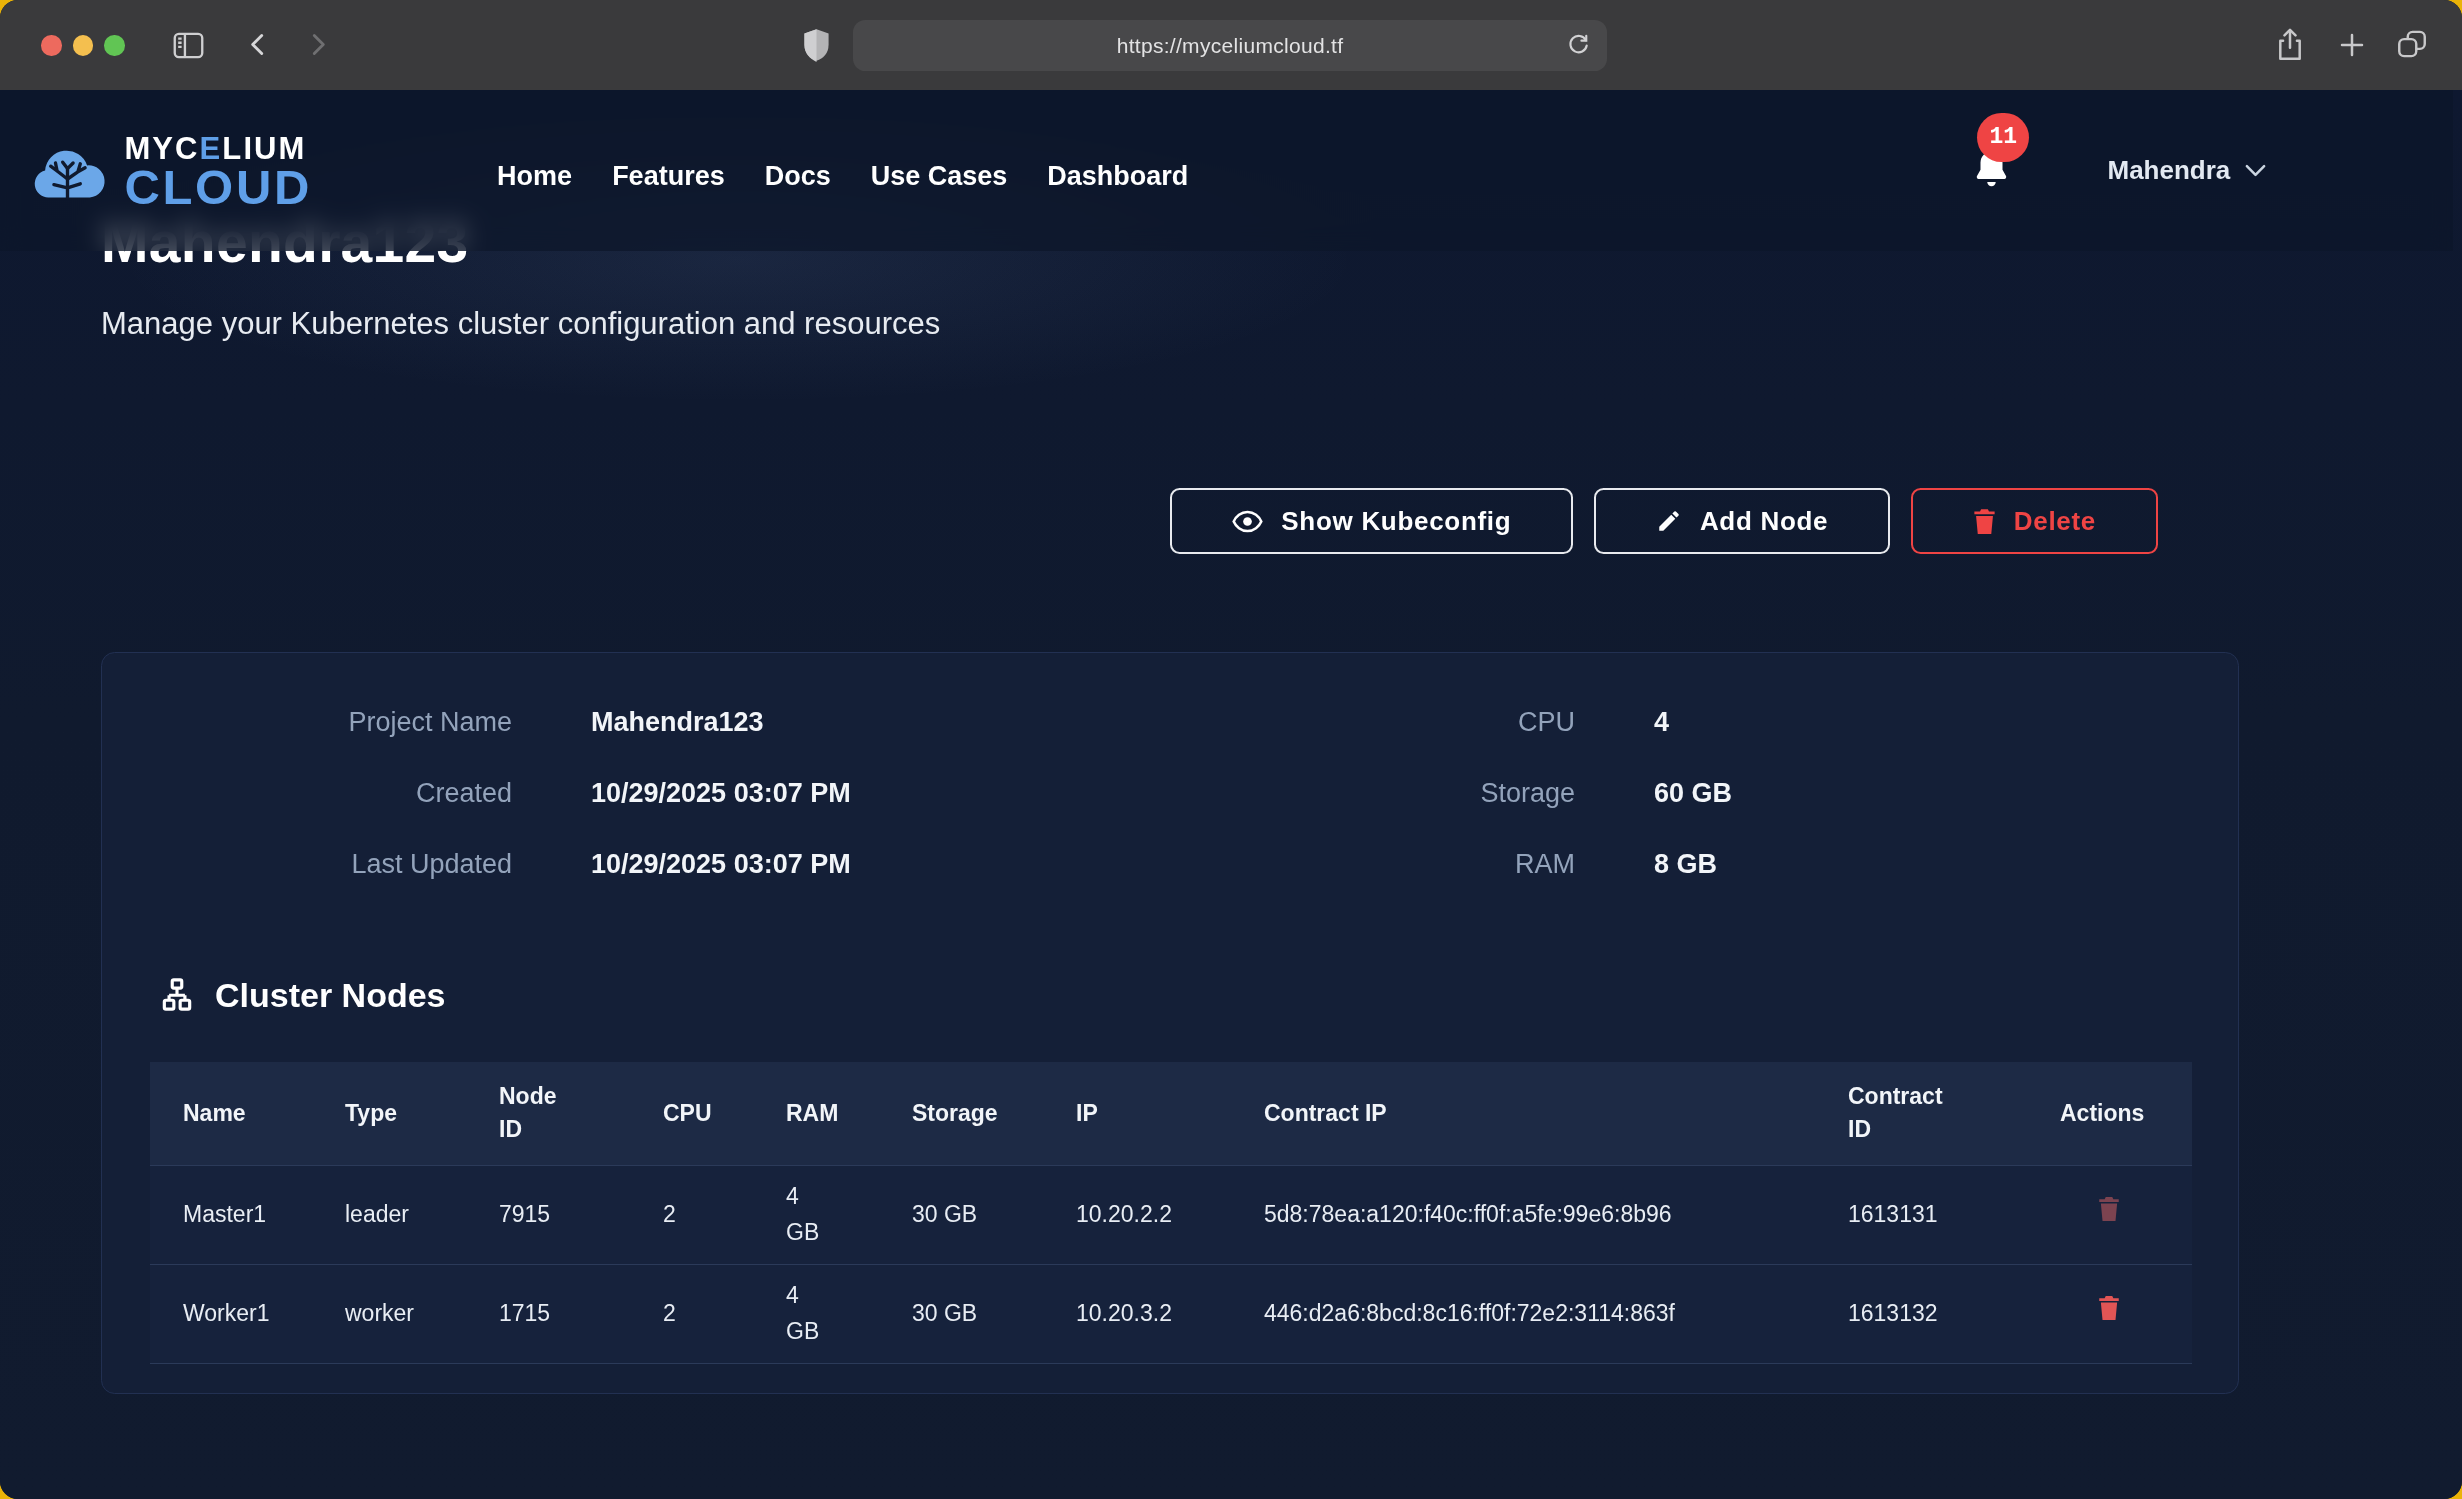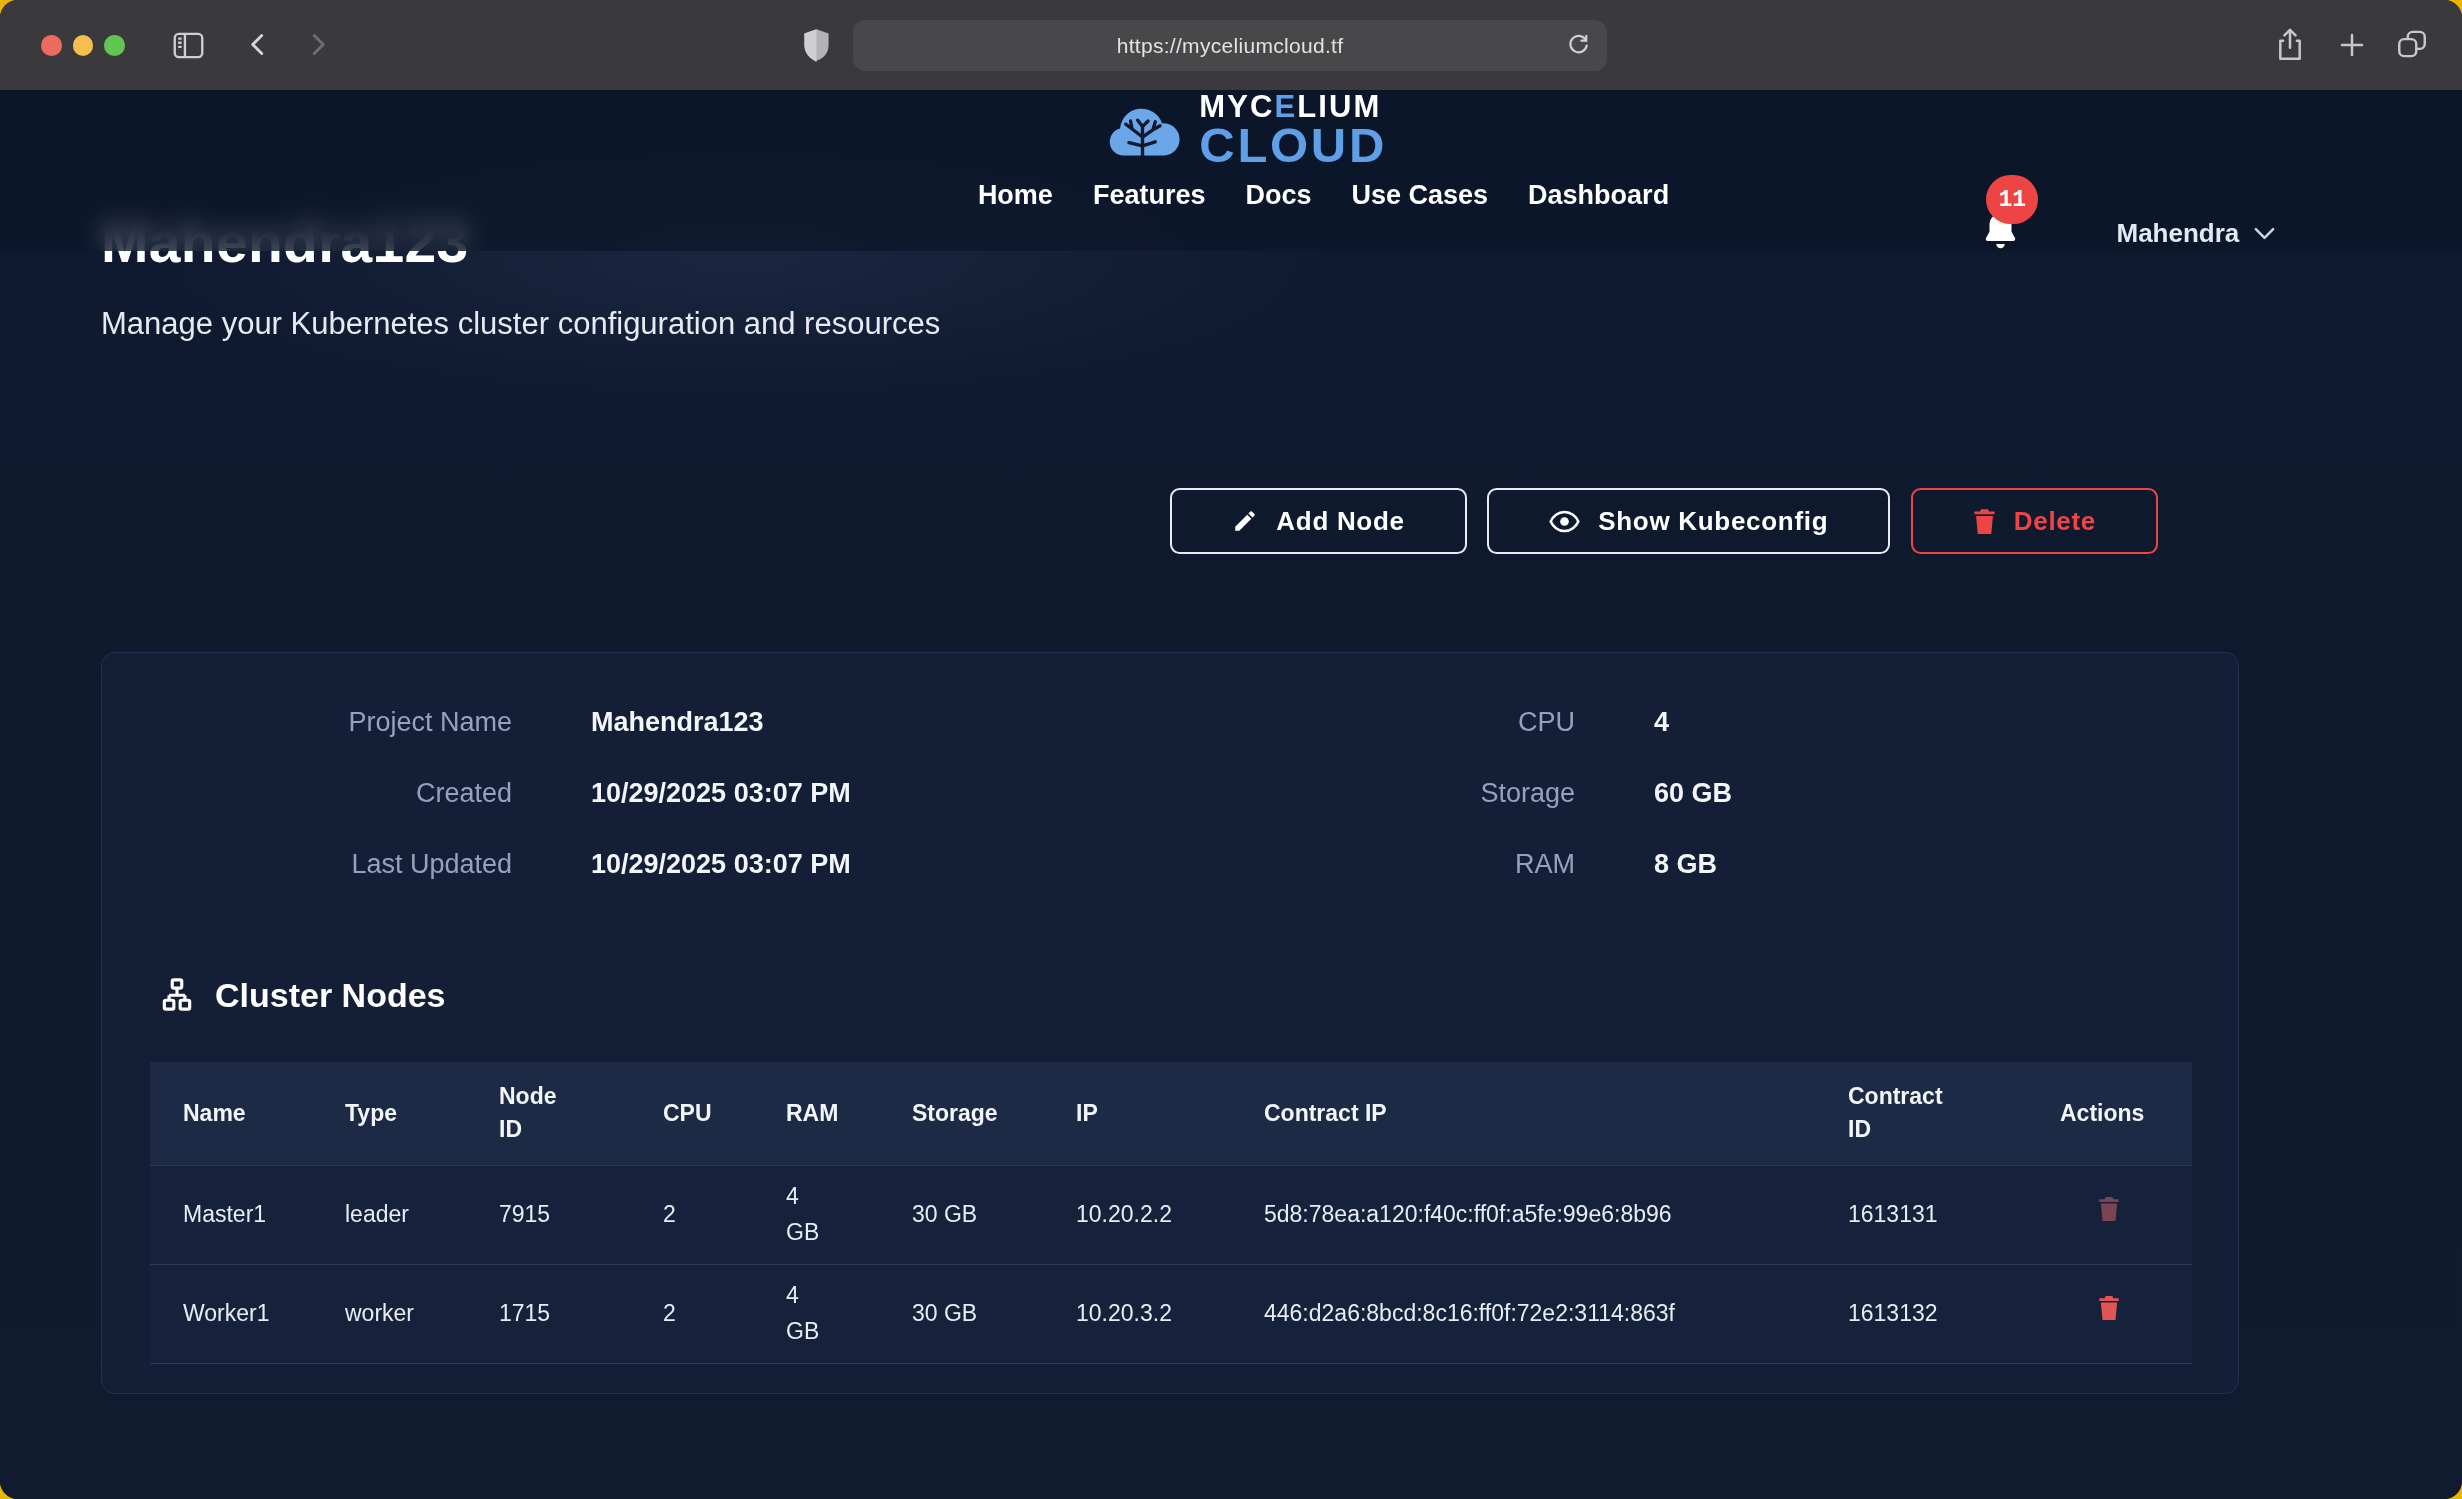--- a/index.html
+++ b/index.html
@@ -18,22 +18,22 @@
     background:var(--url_field_bg,#48484a);display:flex;align-items:center;justify-content:center;}
   .url-text{font-size:21px;color:#e3e3e4;letter-spacing:0.3px;}
   .reload{position:absolute;right:15px;top:11.6px;}
 
   
   .site{position:absolute;top:90px;left:0;right:0;bottom:0;
     background:linear-gradient(180deg,#0e1830 0%,var(--page_bg,#101a2e) 45%,#111b2f 100%);}
   .site:before{content:"";position:absolute;inset:0;
     background:radial-gradient(888px 205px at 30% 12%,rgba(130,160,210,.10),transparent 70%);}
 
-  .navbar{position:absolute;top:0;left:0;right:0;height:161px;display:flex;align-items:center;
-    background:rgba(13,22,42,.72);backdrop-filter:blur(12.3px);-webkit-backdrop-filter:blur(12.3px);z-index:6;flex-direction:column;}
+  .navbar{position:absolute;top:0;left:0;right:9px;height:161px;display:flex;align-items:center;
+    background:rgba(13,22,42,.72);backdrop-filter:blur(12.3px);-webkit-backdrop-filter:blur(12.3px);z-index:6;}
   .logo{display:flex;align-items:center;gap:16.4px;margin-left:27px;cursor:pointer;}
   .logo-text{display:flex;flex-direction:column;}
   .logo-l1{font-size:31px;font-weight:800;letter-spacing:2.1px;color:#ffffff;line-height:33px;}
   .logo-l1 .accent{color:var(--accent_blue,#5f9fe8);}
   .logo-l2{font-size:49px;font-weight:800;letter-spacing:2.7px;color:var(--accent_blue,#5f9fe8);line-height:45px;}
   .nav-links{display:flex;gap:40px;margin-left:185px;margin-top:12px;}
   .nav-links a{font-size:27px;font-weight:700;color:#ffffff;text-decoration:none;cursor:pointer;}
   .nav-right{margin-left:auto;margin-right:186px;display:flex;align-items:center;gap:96px;}
   .bell-wrap{position:relative;width:41px;height:44px;cursor:pointer;}
   .badge{position:absolute;top:-36px;left:6.8px;min-width:52px;height:49px;border-radius:26px;
@@ -167,35 +167,35 @@
 
   <div class="site">
 
     <div class="content">
       <h1 class="page-title">Mahendra123</h1>
       <p class="subtitle">Manage your Kubernetes cluster configuration and resources</p>
 
       <div class="actions">
         <button class="btn">
           <span>
-            <svg width="26" height="26" viewBox="0 0 24 24" fill="#ffffff">
-              <path d="M3 17.25V21h3.75L17.8 9.94l-3.75-3.75L3 17.25zM20.7 7.04a1 1 0 0 0 0-1.41l-2.34-2.34a1 1 0 0 0-1.41 0l-1.83 1.83 3.75 3.75 1.83-1.83z"></path>
-            </svg>
-          </span>
-          <span>Add Node</span>
-        </button>
-
-        <button class="btn">
-          <span>
             <svg width="31" height="23" viewBox="0 0 24 18" fill="none" stroke="#ffffff" stroke-width="2">
               <path d="M12 1.5C7 1.5 2.9 5 1.2 9c1.7 4 5.8 7.5 10.8 7.5S21.1 13 22.8 9C21.1 5 17 1.5 12 1.5z"></path>
               <circle cx="12" cy="9" r="3.4" fill="#ffffff" stroke="none"></circle>
             </svg>
           </span>
           <span>Show Kubeconfig</span>
+        </button>
+
+        <button class="btn">
+          <span>
+            <svg width="26" height="26" viewBox="0 0 24 24" fill="#ffffff">
+              <path d="M3 17.25V21h3.75L17.8 9.94l-3.75-3.75L3 17.25zM20.7 7.04a1 1 0 0 0 0-1.41l-2.34-2.34a1 1 0 0 0-1.41 0l-1.83 1.83 3.75 3.75 1.83-1.83z"></path>
+            </svg>
+          </span>
+          <span>Add Node</span>
         </button>
 
         <button class="btn btn-danger">
           <span>
             <svg width="23" height="27" viewBox="0 0 20 24" fill="#ef4444">
               <path d="M7 1h6l1 2h5v2.5H1V3h5l1-2z"></path>
               <path d="M2.5 7h15L16 23H4L2.5 7z"></path>
             </svg>
           </span>
           <span>Delete</span>

